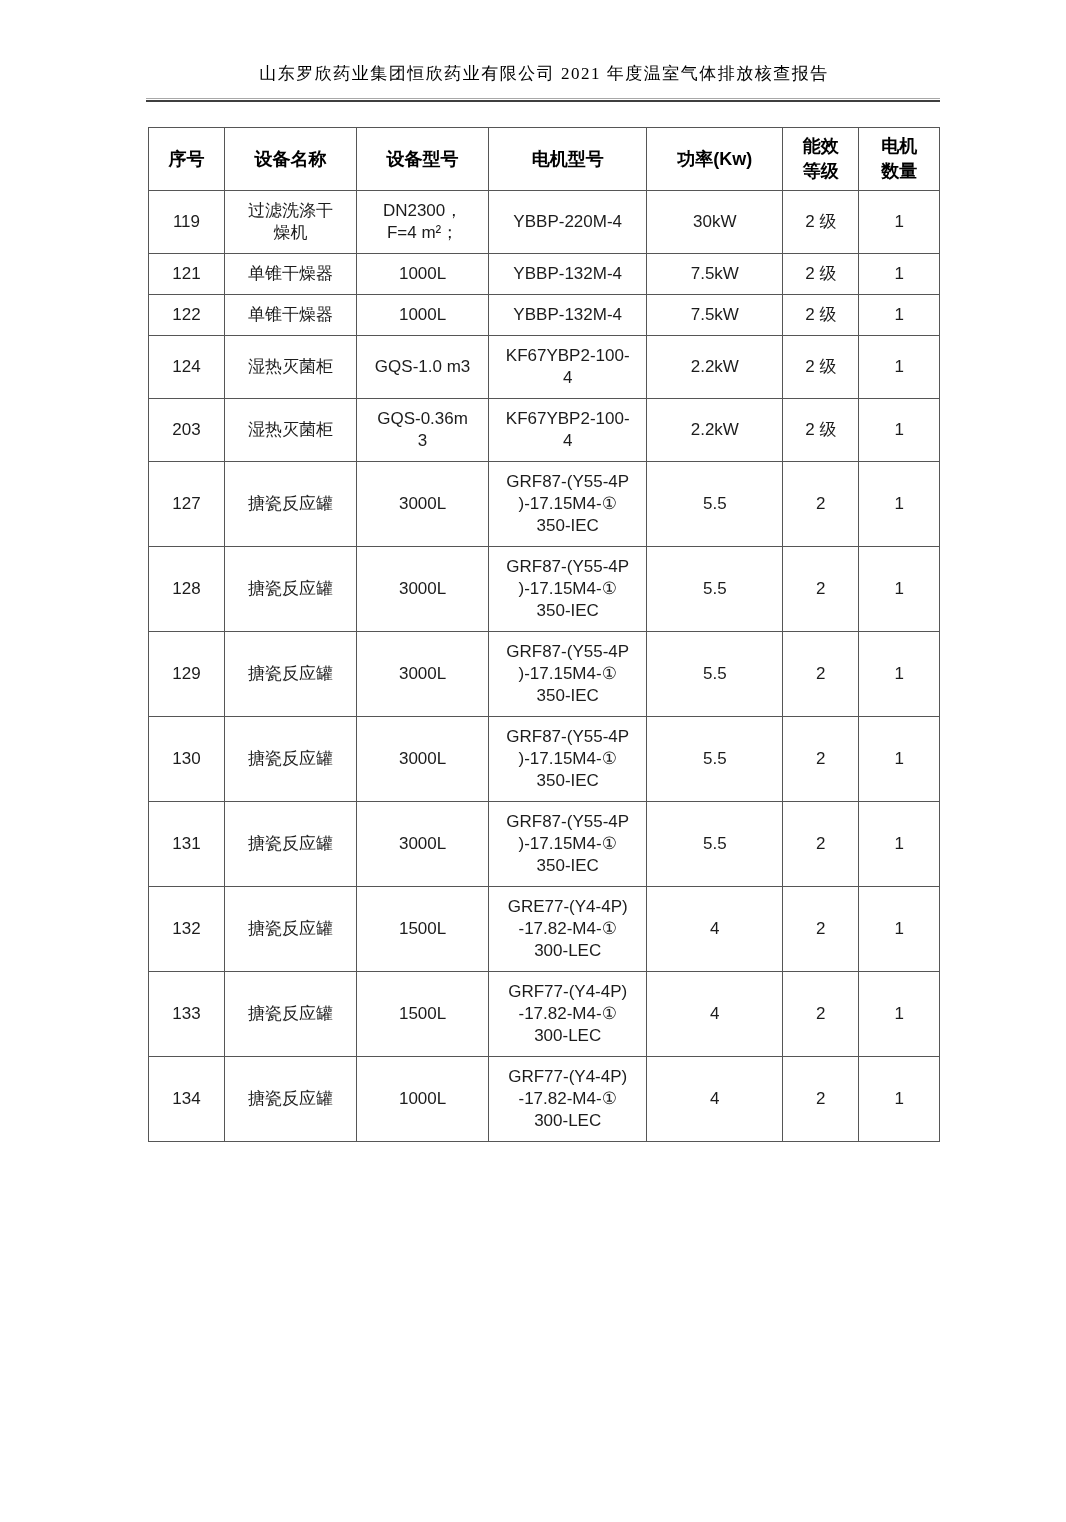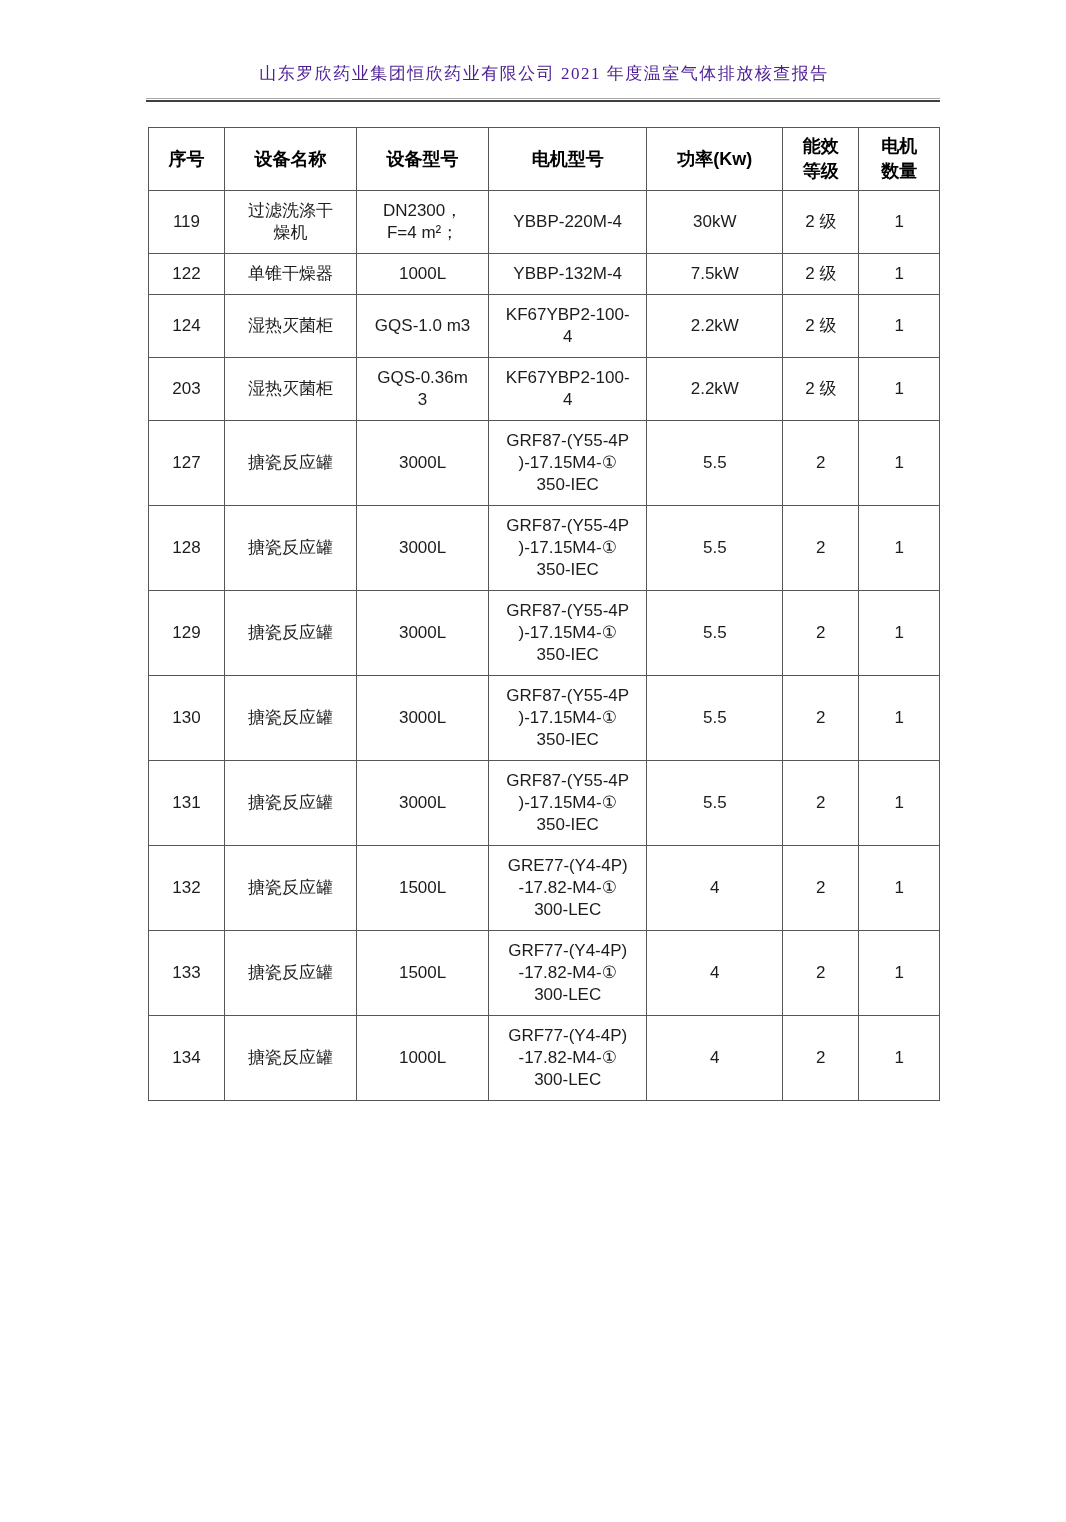--- a/index.html
+++ b/index.html
@@ -17,21 +17,21 @@
     position:absolute;
     left:148px;
     top:62px;
     width:792px;
     text-align:center;
   }
   .doc-title{
     font-family:"Liberation Serif", serif;
     font-size:17px;
     letter-spacing:1.5px;
-    color:#4c1d95;
+    color:#000000;
     white-space:nowrap;
   }
   .header-rule{
     position:absolute;
     left:146px;
     top:98px;
     width:794px;
     height:1px;
     border-top:1px solid #a8a8a8;
     border-bottom:2px solid #3f3f3f;
@@ -116,20 +116,29 @@
 燥机</td>
       <td>DN2300，
 F=4 m²；</td>
       <td>YBBP-220M-4</td>
       <td>30kW</td>
       <td>2 级</td>
       <td>1</td>
     </tr>
 
 
+    <tr>
+      <td>121</td>
+      <td>单锥干燥器</td>
+      <td>1000L</td>
+      <td>YBBP-132M-4</td>
+      <td>7.5kW</td>
+      <td>2 级</td>
+      <td>1</td>
+    </tr>
 
     <tr>
       <td>122</td>
       <td>单锥干燥器</td>
       <td>1000L</td>
       <td>YBBP-132M-4</td>
       <td>7.5kW</td>
       <td>2 级</td>
       <td>1</td>
     </tr>

